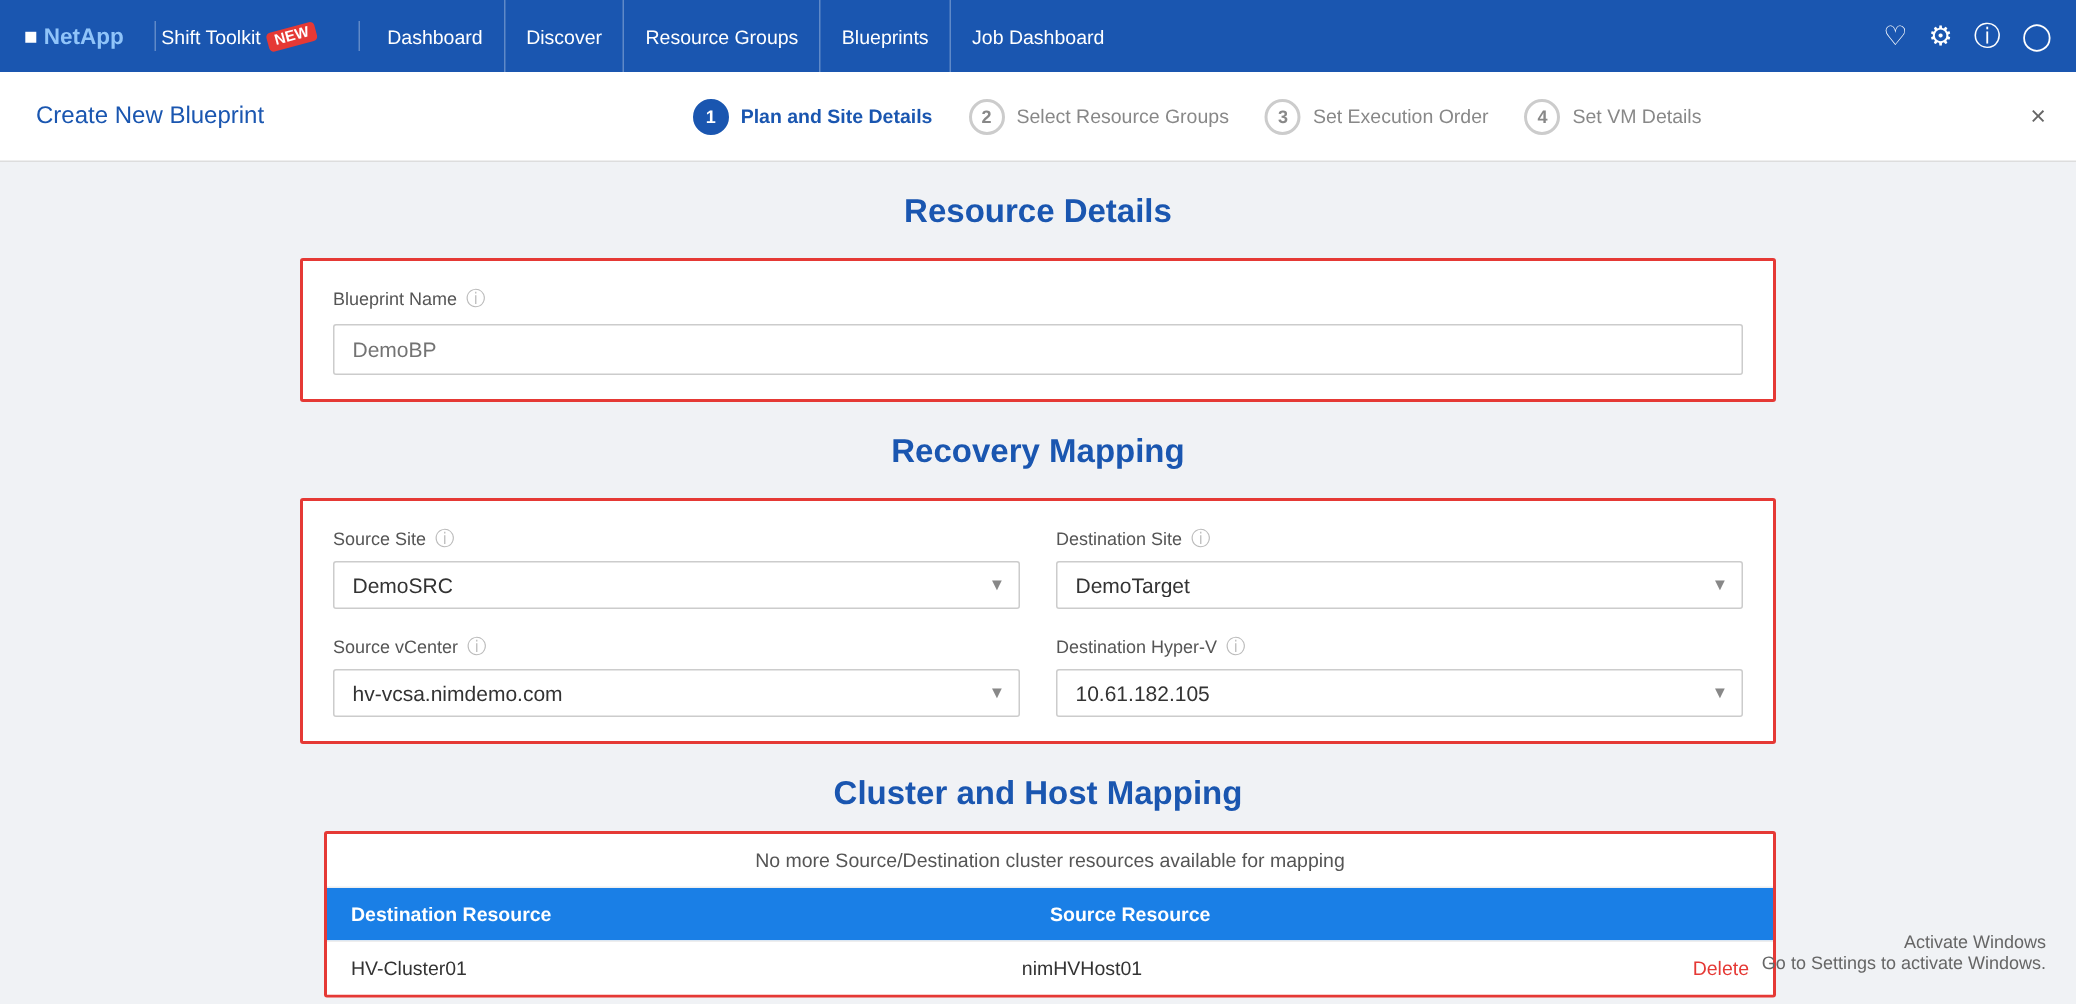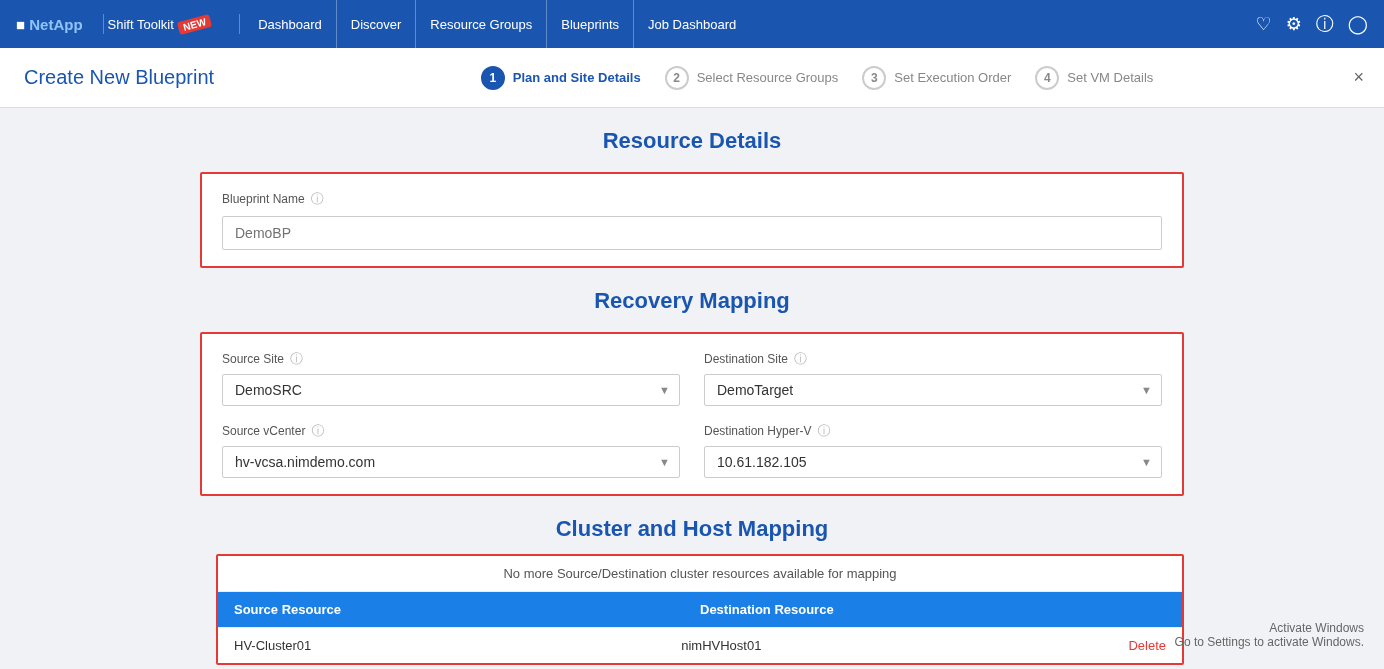--- a/index.html
+++ b/index.html
@@ -84,21 +84,21 @@
       background: white;
       height: 60px;
       display: flex;
       align-items: center;
       padding: 0 24px;
       border-bottom: 1px solid #ddd;
       position: relative;
     }
     .wizard-title {
       color: #1a56b0;
-      font-size: 20px;
+      font-size: 16px;
       font-weight: normal;
       margin-right: 60px;
       white-space: nowrap;
     }
     .wizard-steps {
       display: flex;
       align-items: center;
       gap: 24px;
       flex: 1;
       justify-content: center;
@@ -424,22 +424,22 @@
       </div>
 
     </div>
   </div>
 
   <div class="cluster-section-title">Cluster and Host Mapping</div>
 
   <div class="cluster-card">
     <div class="cluster-info-bar">No more Source/Destination cluster resources available for mapping</div>
     <div class="cluster-table-header">
+      <div class="cluster-table-header-cell">Destination Resource</div>
       <div class="cluster-table-header-cell">Source Resource</div>
-      <div class="cluster-table-header-cell">Destination Resource</div>
     </div>
     <div class="cluster-table-row">
       <div class="cluster-table-cell">HV-Cluster01</div>
       <div class="cluster-table-cell">nimHVHost01</div>
       <a class="delete-link">Delete</a>
     </div>
   </div>
 
 </div>
 

